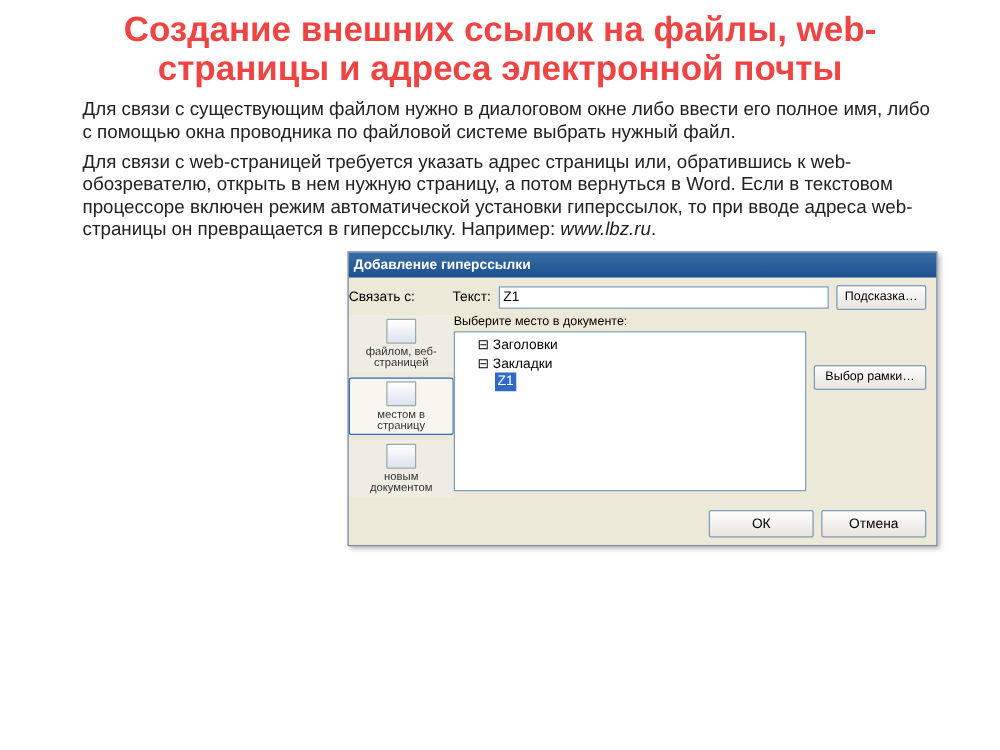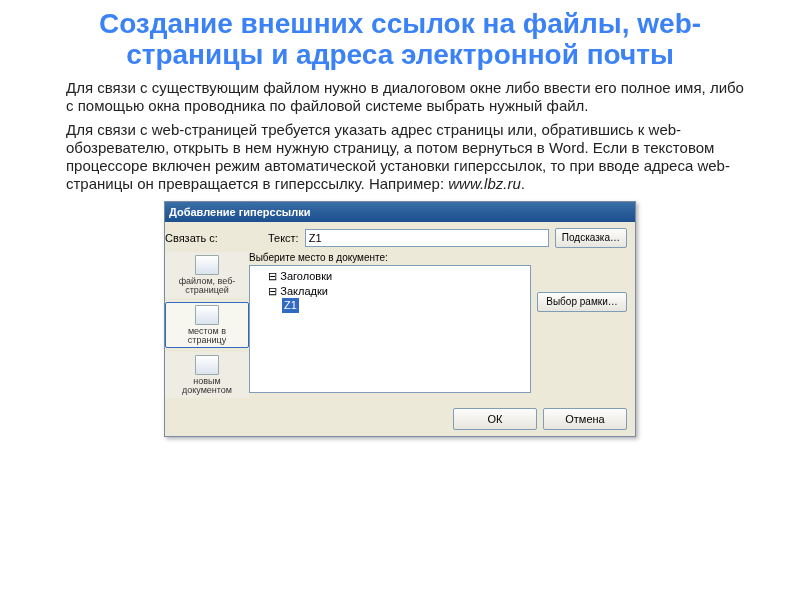--- a/index.html
+++ b/index.html
@@ -1,20 +1,20 @@
 <!DOCTYPE html>
 <html><head>
 <meta charset="utf-8">
 <style>
   html,body{margin:0;padding:0;width:800px;height:600px;background:#fff;font-family:"Segoe UI",Tahoma,Verdana,sans-serif;overflow:hidden}
   .slide{box-sizing:border-box;width:800px;height:600px;padding:8px 50px 0 50px;display:flex;flex-direction:column}
-  .title{font-weight:700;font-size:28px;text-align:center;line-height:1.12;color:#3b82f6;margin:0 0 6px 0}
+  .title{font-weight:700;font-size:28px;text-align:center;line-height:1.12;color:#ef4444;margin:0 0 6px 0}
   .para{font-size:15px;color:#222;line-height:1.2;margin:2px 0 4px 16px}
   .example{font-style:italic}
-  .shot-wrap{display:flex;justify-content:center;margin-top:4px}
+  .shot-wrap{display:flex;justify-content:flex-end;margin-top:4px}
   .dlg{width:470px;border:1px solid #7a8aa3;background:#ece9d8;font-family:Tahoma,sans-serif;font-size:11px;color:#000;box-shadow:2px 2px 4px rgba(0,0,0,.3)}
   .dlg-titlebar{height:20px;background:linear-gradient(#3a6ea5,#1b4f8f);color:#fff;display:flex;align-items:center;padding:0 4px;font-weight:700;font-size:11px}
   .dlg-body{padding:6px 8px 4px 0}
   .row{display:flex;align-items:center;gap:6px;margin-bottom:4px}
   .lbl{white-space:nowrap}
   .txt{flex:1;height:16px;border:1px solid #7f9db9;background:#fff;padding:0 3px;display:flex;align-items:center}
   .btn{height:20px;padding:0 10px;border:1px solid #7f9db9;background:linear-gradient(#fdfdfd,#e7e5dd);display:flex;align-items:center;justify-content:center;border-radius:2px}
   .btn.small{height:18px;padding:0 6px;font-size:10px}
   .main-row{display:flex;gap:6px}
   .sidebar{width:78px;display:flex;flex-direction:column;gap:4px}
@@ -44,21 +44,21 @@
   </p>
 
   <div class="shot-wrap">
     <div class="dlg">
       <div class="dlg-titlebar">
         <span>Добавление гиперссылки</span>
       </div>
       <div class="dlg-body">
         <div class="row">
           <span class="lbl">Связать с:</span>
-          <span class="lbl" style="margin-left:44px">Текст:</span>
+          <span class="lbl" style="margin-left:24px">Текст:</span>
           <div class="txt">Z1</div>
           <div class="btn small">Подсказка…</div>
         </div>
 
         <div class="main-row">
           <div class="sidebar">
             <div class="side-item">
               <div class="side-icon"></div>
               <span>файлом, веб-страницей</span>
             </div>

